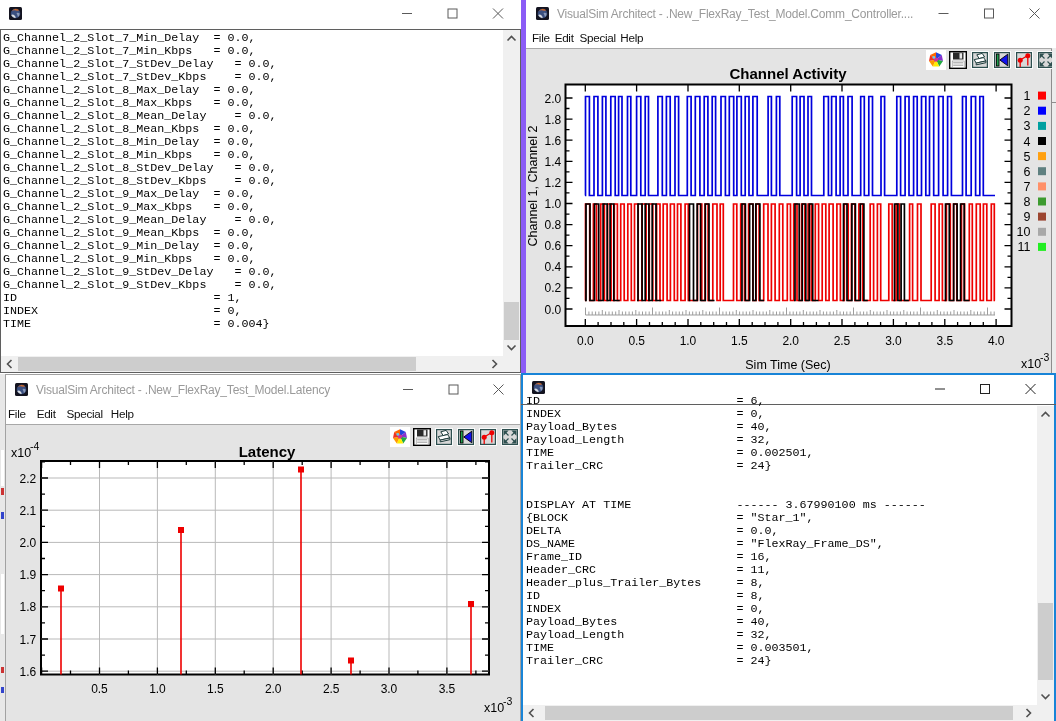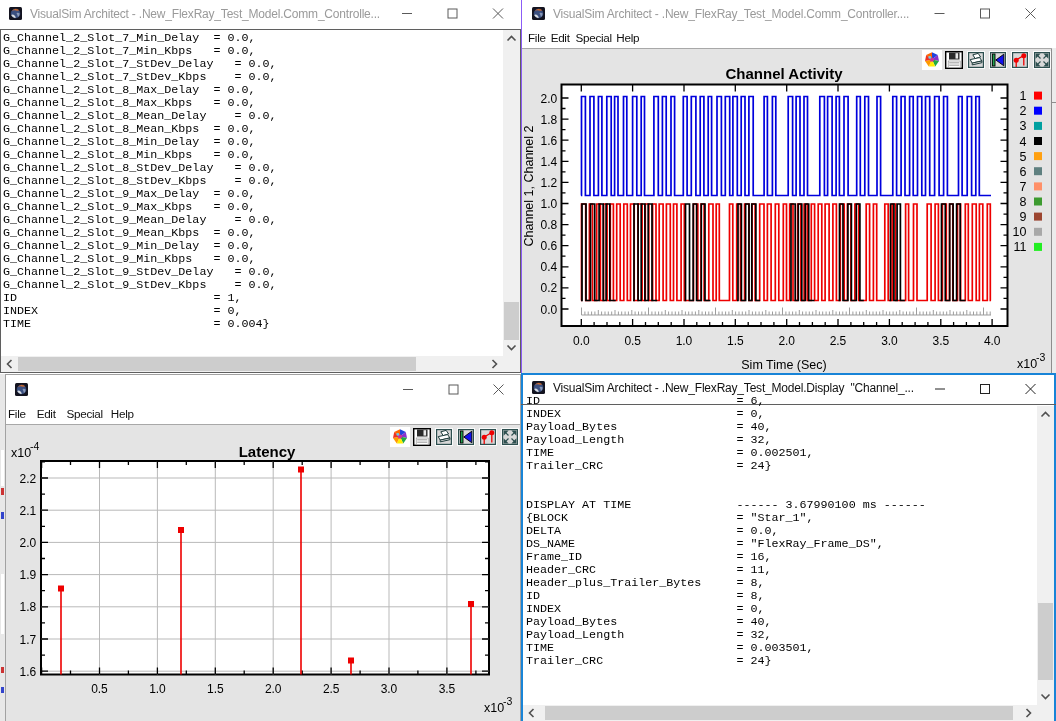--- a/index.html
+++ b/index.html
@@ -10,21 +10,20 @@
 </style></head><body>
 <div class="win" style="left:0;top:0;width:521px;height:374px">
     <svg style="position:absolute;left:9px;top:7px" width="13" height="13">
 <rect width="13" height="13" rx="1.5" fill="#13131f"></rect>
 <circle cx="6.5" cy="6.5" r="5" fill="#3a4f80"></circle>
 <path d="M2.5 4.5 Q4.5 2.5 7 3.5 Q9.5 4 10.5 3.2 Q9 1.8 6.5 1.8 Q4 1.8 2.5 4.5Z" fill="#c86a32"></path>
 <path d="M2 8 Q4 7 5.5 8.5 Q7.5 10.5 6 11.2 Q3.5 10.8 2 8Z" fill="#d8dce2"></path>
 <path d="M7.5 6 Q9.5 5.5 10.8 6.8 Q10.5 9 9 10.2 Q8.5 8 7.5 6Z" fill="#8898b8"></path>
 <circle cx="6.5" cy="6.5" r="5" fill="none" stroke="#0a0a14" stroke-width="0.5"></circle>
 </svg>
-    <div class="ttl" style="left:30px;top:7px">VisualSim Architect - .New_FlexRay_Test_Model.Comm_Controlle...</div>
     <svg style="position:absolute;left:0;top:0" width="1056" height="30">
 <path d="M402 13.5h10" stroke="#5a5a5a" stroke-width="1"></path>
 <rect x="448.0" y="9.0" width="9" height="9" fill="none" stroke="#5a5a5a" stroke-width="1"></rect>
 <path d="M493 8.5l10 10M493 18.5l10 -10" stroke="#5a5a5a" stroke-width="1"></path>
 </svg>
     <div style="position:absolute;left:0;top:29px;width:521px;height:344px;border:1px solid #5f5f5f;border-left:1px solid #5f5f5f;background:#fff"></div>
     <pre style="position:absolute;left:3px;top:32px">G_Channel_2_Slot_7_Min_Delay  = 0.0,
 G_Channel_2_Slot_7_Min_Kbps   = 0.0,
 G_Channel_2_Slot_7_StDev_Delay   = 0.0,
 G_Channel_2_Slot_7_StDev_Kbps    = 0.0,
@@ -52,21 +51,21 @@
         <path d="M4.5 315.5 L8.5 319.5 L12.5 315.5" stroke="#505050" stroke-width="1.6" fill="none"></path>
         <rect x="1" y="272" width="15" height="38" fill="#cdcdcd"></rect>
       </svg></div>
     <div style="position:absolute;left:1px;top:356px;width:502px;height:16px;background:#f0f0f0"><svg width="502" height="16">
         <path d="M10.5 4.0 L6.5 8.0 L10.5 12.0" stroke="#505050" stroke-width="1.6" fill="none"></path>
         <path d="M491.5 4.0 L495.5 8.0 L491.5 12.0" stroke="#505050" stroke-width="1.6" fill="none"></path>
         <rect x="17" y="1" width="398" height="14" fill="#cdcdcd"></rect>
       </svg></div>
     <div style="position:absolute;left:503px;top:356px;width:17px;height:16px;background:#f0f0f0"></div>
   </div>
-<div class="win" style="left:521px;top:0;width:531px;height:373px;border-left:1px solid #8b5cf6;border-right:1px solid #8d8d8d;background:#e4e4e4">
+<div class="win" style="left:521px;top:0;width:531px;height:373px;border-left:5px solid #8b5cf6;border-right:1px solid #8d8d8d;background:#e4e4e4">
     <div style="position:absolute;left:0;top:0;width:531px;height:48px;background:#fff"></div>
     <svg style="position:absolute;left:10px;top:7px" width="13" height="13">
 <rect width="13" height="13" rx="1.5" fill="#13131f"></rect>
 <circle cx="6.5" cy="6.5" r="5" fill="#3a4f80"></circle>
 <path d="M2.5 4.5 Q4.5 2.5 7 3.5 Q9.5 4 10.5 3.2 Q9 1.8 6.5 1.8 Q4 1.8 2.5 4.5Z" fill="#c86a32"></path>
 <path d="M2 8 Q4 7 5.5 8.5 Q7.5 10.5 6 11.2 Q3.5 10.8 2 8Z" fill="#d8dce2"></path>
 <path d="M7.5 6 Q9.5 5.5 10.8 6.8 Q10.5 9 9 10.2 Q8.5 8 7.5 6Z" fill="#8898b8"></path>
 <circle cx="6.5" cy="6.5" r="5" fill="none" stroke="#0a0a14" stroke-width="0.5"></circle>
 </svg>
     <div class="ttl" style="left:31px;top:7px">VisualSim Architect - .New_FlexRay_Test_Model.Comm_Controller....</div>
@@ -212,20 +211,21 @@
 <div class="win" style="left:5px;top:374px;width:516px;height:347px;border:1px solid #a2a2a2;border-bottom:none;background:#e4e4e4">
     <div style="position:absolute;left:0;top:0;width:514px;height:49px;background:#fff"></div>
     <svg style="position:absolute;left:9px;top:8px" width="13" height="13">
 <rect width="13" height="13" rx="1.5" fill="#13131f"></rect>
 <circle cx="6.5" cy="6.5" r="5" fill="#3a4f80"></circle>
 <path d="M2.5 4.5 Q4.5 2.5 7 3.5 Q9.5 4 10.5 3.2 Q9 1.8 6.5 1.8 Q4 1.8 2.5 4.5Z" fill="#c86a32"></path>
 <path d="M2 8 Q4 7 5.5 8.5 Q7.5 10.5 6 11.2 Q3.5 10.8 2 8Z" fill="#d8dce2"></path>
 <path d="M7.5 6 Q9.5 5.5 10.8 6.8 Q10.5 9 9 10.2 Q8.5 8 7.5 6Z" fill="#8898b8"></path>
 <circle cx="6.5" cy="6.5" r="5" fill="none" stroke="#0a0a14" stroke-width="0.5"></circle>
 </svg>
+    <div class="ttl" style="left:30px;top:8px">VisualSim Architect - .New_FlexRay_Test_Model.Latency</div>
     <svg style="position:absolute;left:0;top:0" width="1056" height="30">
 <path d="M397 14.5h10" stroke="#5a5a5a" stroke-width="1"></path>
 <rect x="443.0" y="10.0" width="9" height="9" fill="none" stroke="#5a5a5a" stroke-width="1"></rect>
 <path d="M487.5 9.5l10 10M487.5 19.5l10 -10" stroke="#5a5a5a" stroke-width="1"></path>
 </svg>
     <div class="menu" style="left:2px;top:32px"><span style="margin-right:11px">File</span><span style="margin-right:11px">Edit</span><span style="margin-right:8px">Special</span><span>Help</span></div>
     <div style="position:absolute;left:0;top:49px;width:514px;height:1px;background:#a8a8a8"></div>
     <div style="position:absolute;left:384px;top:52px;width:20px;height:20px;background:#fff"></div>
     <svg style="position:absolute;left:385px;top:53px" width="140" height="18">
 
@@ -317,21 +317,20 @@
   </div>
 <div class="win" style="left:521px;top:373px;width:535px;height:348px;border:2px solid #1884d7;border-bottom:none;background:#fff">
     <svg style="position:absolute;left:9px;top:6px" width="13" height="13">
 <rect width="13" height="13" rx="1.5" fill="#13131f"></rect>
 <circle cx="6.5" cy="6.5" r="5" fill="#3a4f80"></circle>
 <path d="M2.5 4.5 Q4.5 2.5 7 3.5 Q9.5 4 10.5 3.2 Q9 1.8 6.5 1.8 Q4 1.8 2.5 4.5Z" fill="#c86a32"></path>
 <path d="M2 8 Q4 7 5.5 8.5 Q7.5 10.5 6 11.2 Q3.5 10.8 2 8Z" fill="#d8dce2"></path>
 <path d="M7.5 6 Q9.5 5.5 10.8 6.8 Q10.5 9 9 10.2 Q8.5 8 7.5 6Z" fill="#8898b8"></path>
 <circle cx="6.5" cy="6.5" r="5" fill="none" stroke="#0a0a14" stroke-width="0.5"></circle>
 </svg>
-    <div class="ttl" style="left:30px;top:6px;color:#111">VisualSim Architect - .New_FlexRay_Test_Model.Display&nbsp;&nbsp;"Channel_...</div>
     <svg style="position:absolute;left:0;top:0" width="1056" height="30">
 <path d="M412 14h10" stroke="#222" stroke-width="1"></path>
 <rect x="457.5" y="9.5" width="9" height="9" fill="none" stroke="#222" stroke-width="1"></rect>
 <path d="M502.5 9l10 10M502.5 19l10 -10" stroke="#222" stroke-width="1"></path>
 </svg>
     <div style="position:absolute;left:-2px;top:29px;width:535px;height:318px;border-top:1px solid #5f5f5f"></div>
     <pre style="position:absolute;left:3px;top:20px">ID                            = 6,
 INDEX                         = 0,
 Payload_Bytes                 = 40,
 Payload_Length                = 32,

